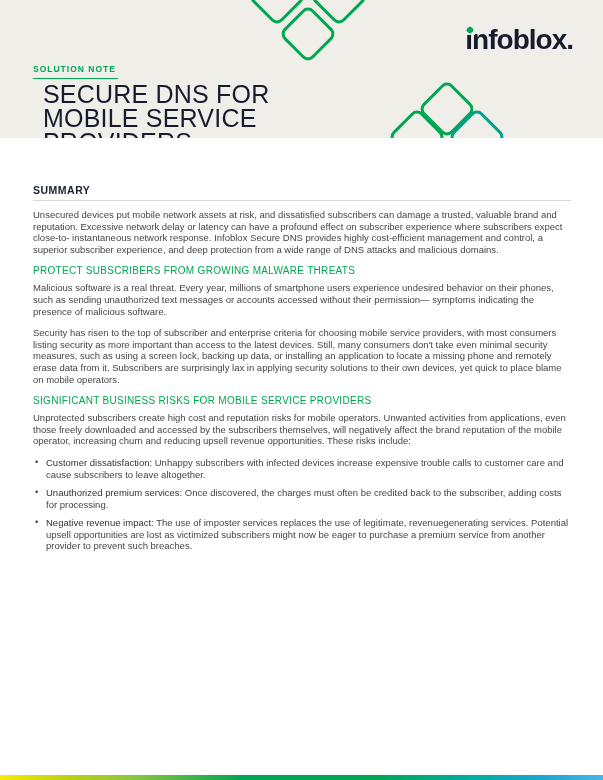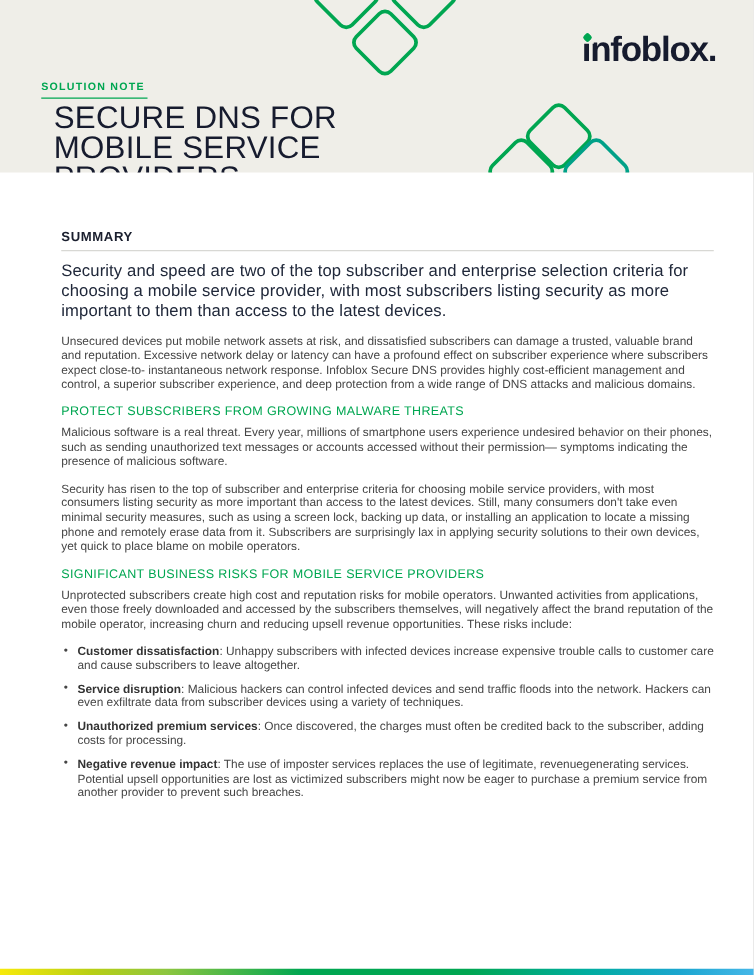--- a/index.html
+++ b/index.html
@@ -70,21 +70,21 @@
   }
   .title{
     position:absolute;left:43px;top:82px;
     margin:0;max-width:320px;
     font-size:25px;line-height:24px;
     letter-spacing:0.2px;
     font-weight:normal;
     color:var(--navy);
   }
   
-  .content{padding:46px 32px 0 33px;margin-left:16px;}
+  .content{padding:46px 32px 0 33px;}
   .kicker{
     margin:0 0 4px 0;
     font-size:10.5px;font-weight:bold;
     letter-spacing:0.5px;
     color:#1A1F2E;
   }
   .rule{
     border:none;border-top:1px solid #D8D8D4;
     margin:0 0 8px 0;
   }
@@ -113,21 +113,21 @@
     padding-left:13px;
     margin:0 0 7px 0;
     font-size:9.5px;line-height:11.6px;
     color:var(--body-text);
   }
   .bullets li::before{
     content:"\2022";
     position:absolute;left:2px;top:-1px;
     color:var(--body-text);
   }
-  .term{font-weight:bold;color:#333333;}
+  .term{font-weight:normal;color:#333333;}
   
   .gradient-bar{
     position:absolute;left:0;bottom:0;
     width:100%;height:5px;
     background:linear-gradient(90deg,
       #F7EA0B 0%, #B8CF14 12%, #8DC63F 22%,
       #00A651 40%, #00A651 62%,
       #00ADA0 78%, #1BA6CF 90%, #45B7E8 100%);
   }
 </style>
@@ -162,33 +162,31 @@
 
     <div class="eyebrow">SOLUTION NOTE</div>
 
     <h1 class="title">SECURE DNS FOR MOBILE SERVICE PROVIDERS</h1>
   </header>
 
   <main class="content">
     <h2 class="kicker">SUMMARY</h2>
     <hr class="rule">
 
-    <p class="lead">Security and speed are two of the top subscriber and enterprise selection criteria for choosing a mobile service provider, with most subscribers listing security as more important to them than access to the latest devices.</p>
 
     <p class="body-p">Unsecured devices put mobile network assets at risk, and dissatisfied subscribers can damage a trusted, valuable brand and reputation. Excessive network delay or latency can have a profound effect on subscriber experience where subscribers expect close-to- instantaneous network response. Infoblox Secure DNS provides highly cost-efficient management and control, a superior subscriber experience, and deep protection from a wide range of DNS attacks and malicious domains.</p>
 
     <h3 class="sec-h">PROTECT SUBSCRIBERS FROM GROWING MALWARE THREATS</h3>
     <p class="body-p">Malicious software is a real threat. Every year, millions of smartphone users experience undesired behavior on their phones, such as sending unauthorized text messages or accounts accessed without their permission— symptoms indicating the presence of malicious software.</p>
     <p class="body-p">Security has risen to the top of subscriber and enterprise criteria for choosing mobile service providers, with most consumers listing security as more important than access to the latest devices. Still, many consumers don't take even minimal security measures, such as using a screen lock, backing up data, or installing an application to locate a missing phone and remotely erase data from it. Subscribers are surprisingly lax in applying security solutions to their own devices, yet quick to place blame on mobile operators.</p>
 
     <h3 class="sec-h">SIGNIFICANT BUSINESS RISKS FOR MOBILE SERVICE PROVIDERS</h3>
     <p class="body-p">Unprotected subscribers create high cost and reputation risks for mobile operators. Unwanted activities from applications, even those freely downloaded and accessed by the subscribers themselves, will negatively affect the brand reputation of the mobile operator, increasing churn and reducing upsell revenue opportunities. These risks include:</p>
 
     <ul class="bullets">
       <li><span class="term">Customer dissatisfaction</span><span>: Unhappy subscribers with infected devices increase expensive trouble calls to customer care and cause subscribers to leave altogether.</span></li>
-      <li><span class="term">Service disruption</span><span>: Malicious hackers can control infected devices and send traffic floods into the network. Hackers can even exfiltrate data from subscriber devices using a variety of techniques.</span></li>
       <li><span class="term">Unauthorized premium services</span><span>: Once discovered, the charges must often be credited back to the subscriber, adding costs for processing.</span></li>
       <li><span class="term">Negative revenue impact</span><span>: The use of imposter services replaces the use of legitimate, revenuegenerating services. Potential upsell opportunities are lost as victimized subscribers might now be eager to purchase a premium service from another provider to prevent such breaches.</span></li>
     </ul>
   </main>
 
   <footer class="gradient-bar"></footer>
 </div>
 
 </body></html>

